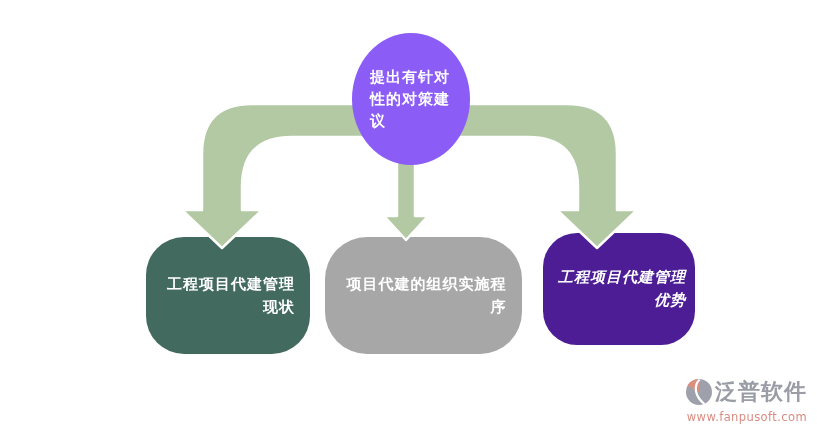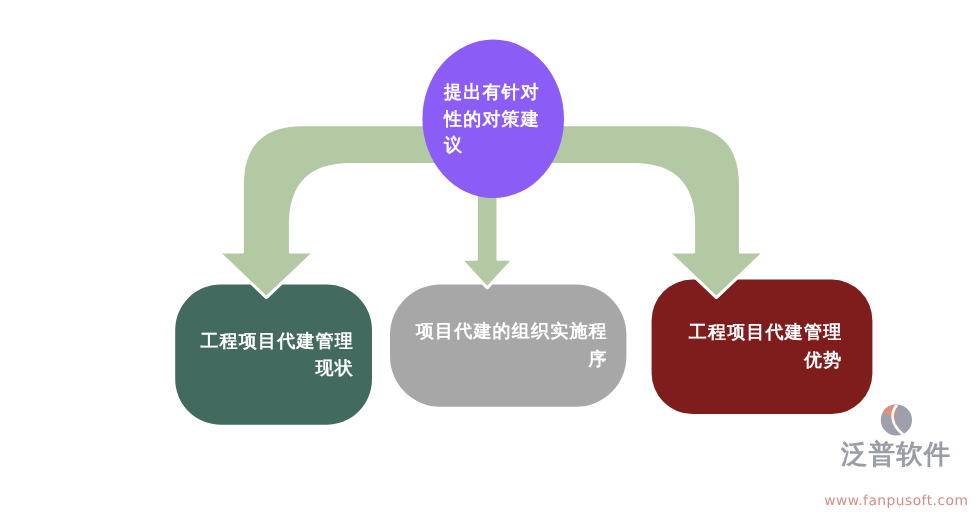--- a/index.html
+++ b/index.html
@@ -32,29 +32,30 @@
     line-height: 23px;
   }
   .node-box .node-label { display: block; }
   .box-left {
     left: 146px; top: 237px; width: 164px; height: 117px;
     background: #436A5F;
     border-radius: 38px;
   }
   .box-left .node-label { width: 134px; }
   .box-middle {
-    left: 325px; top: 237px; width: 197px; height: 102px;
+    left: 325px; top: 237px; width: 197px; height: 117px;
     background: #A7A7A7;
     border-radius: 42px;
   }
   .box-middle .node-label { width: 166px; }
   .box-right {
-    left: 543px; top: 233px; width: 184px; height: 112px;
-    background: #7f1d1d;
+    left: 543px; top: 233px; width: 152px; height: 112px;
+    background: #4c1d95;
     border-radius: 34px;
+    font-style: italic;
   }
   .box-right .node-label { width: 134px; }
 
   
   .arrows-svg {
     position: absolute;
     left: 0; top: 0;
     width: 817px; height: 432px;
     z-index: 2;
     pointer-events: none;
@@ -95,35 +96,34 @@
     right: 10px;
     bottom: 8px;
     z-index: 4;
     text-align: right;
   }
   .wm-row {
     display: flex;
     align-items: center;
     justify-content: flex-end;
     gap: 2px;
-    flex-direction: column;
   }
   .wm-icon { width: 28px; height: 28px; display: block; }
   .wm-brand {
     color: #9B9DA6;
     font-size: 22px;
     font-weight: bold;
     letter-spacing: 1px;
     line-height: 28px;
   }
   .wm-url {
     color: #D98C83;
     font-size: 11.5px;
     letter-spacing: 0.4px;
-    margin-top: 16px;
+    margin-top: 4px;
   }
 </style>
 </head>
 <body>
 
 <div class="canvas">
 
   <div class="node-box box-left">
     <span class="node-label">工程项目代建管理现状</span>
   </div>

